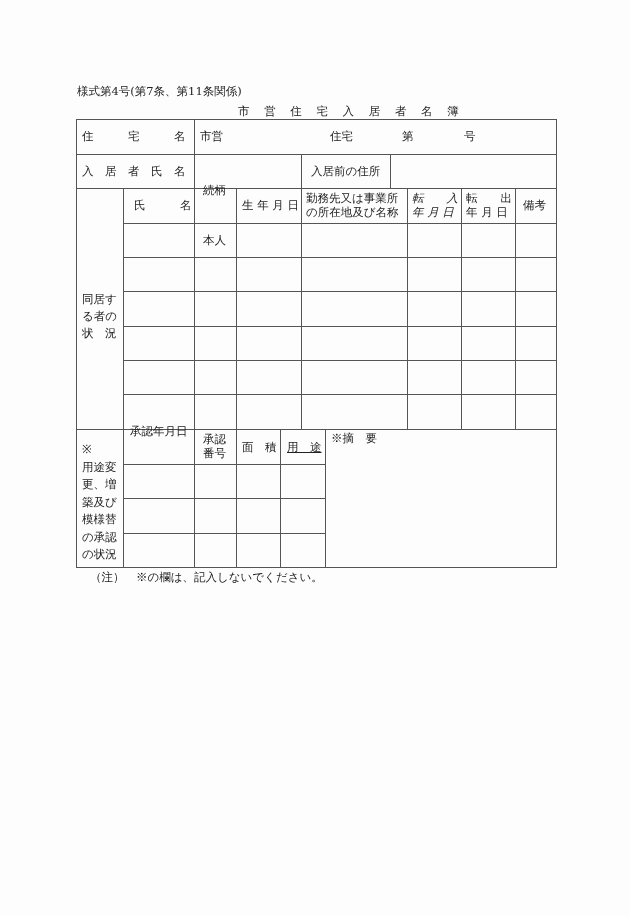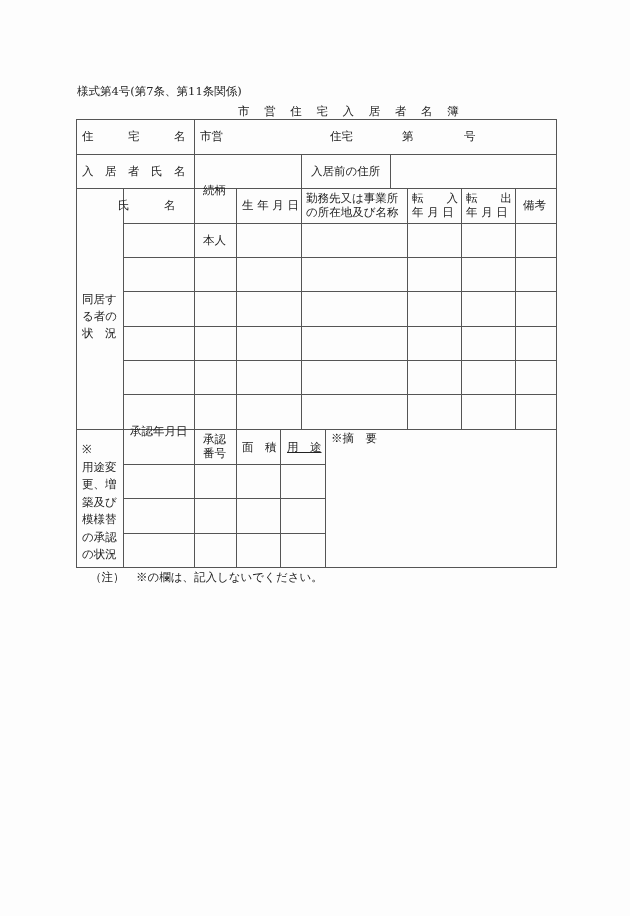--- a/index.html
+++ b/index.html
@@ -70,28 +70,28 @@
 <div class="cell" style="left:196px;top:156px;width:104px;height:30px;"></div>
 <div class="cell" style="left:311px;top:164px;">入居前の住所</div>
 <div class="cell" style="left:392px;top:156px;width:163px;height:30px;"></div>
 
 <div class="cell" style="left:82px;top:291px;line-height:17px;">
   <div>同居す</div>
   <div>る者の</div>
   <div>状　況</div>
 </div>
 
-<div class="cell" style="left:118px;top:198px;text-align:center;">氏　　　名</div>
+<div class="cell" style="left:134px;top:198px;text-align:center;">氏　　　名</div>
 <div class="cell" style="left:203px;top:183px;">続柄</div>
 <div class="cell" style="left:242px;top:198px;">生 年 月 日</div>
 <div class="cell" style="left:306px;top:191px;">
   <div>勤務先又は事業所</div>
   <div>の所在地及び名称</div>
 </div>
-<div class="cell" style="left:412px;top:191px;">
+<div class="cell" style="left:412px;top:191px;font-style:italic;">
   <div>転　　入</div>
   <div>年 月 日</div>
 </div>
 <div class="cell" style="left:466px;top:191px;">
   <div>転　　出</div>
   <div>年 月 日</div>
 </div>
 <div class="cell" style="left:523px;top:198px;">備考</div>
 
 <div class="cell" style="left:203px;top:233px;">本人</div>

